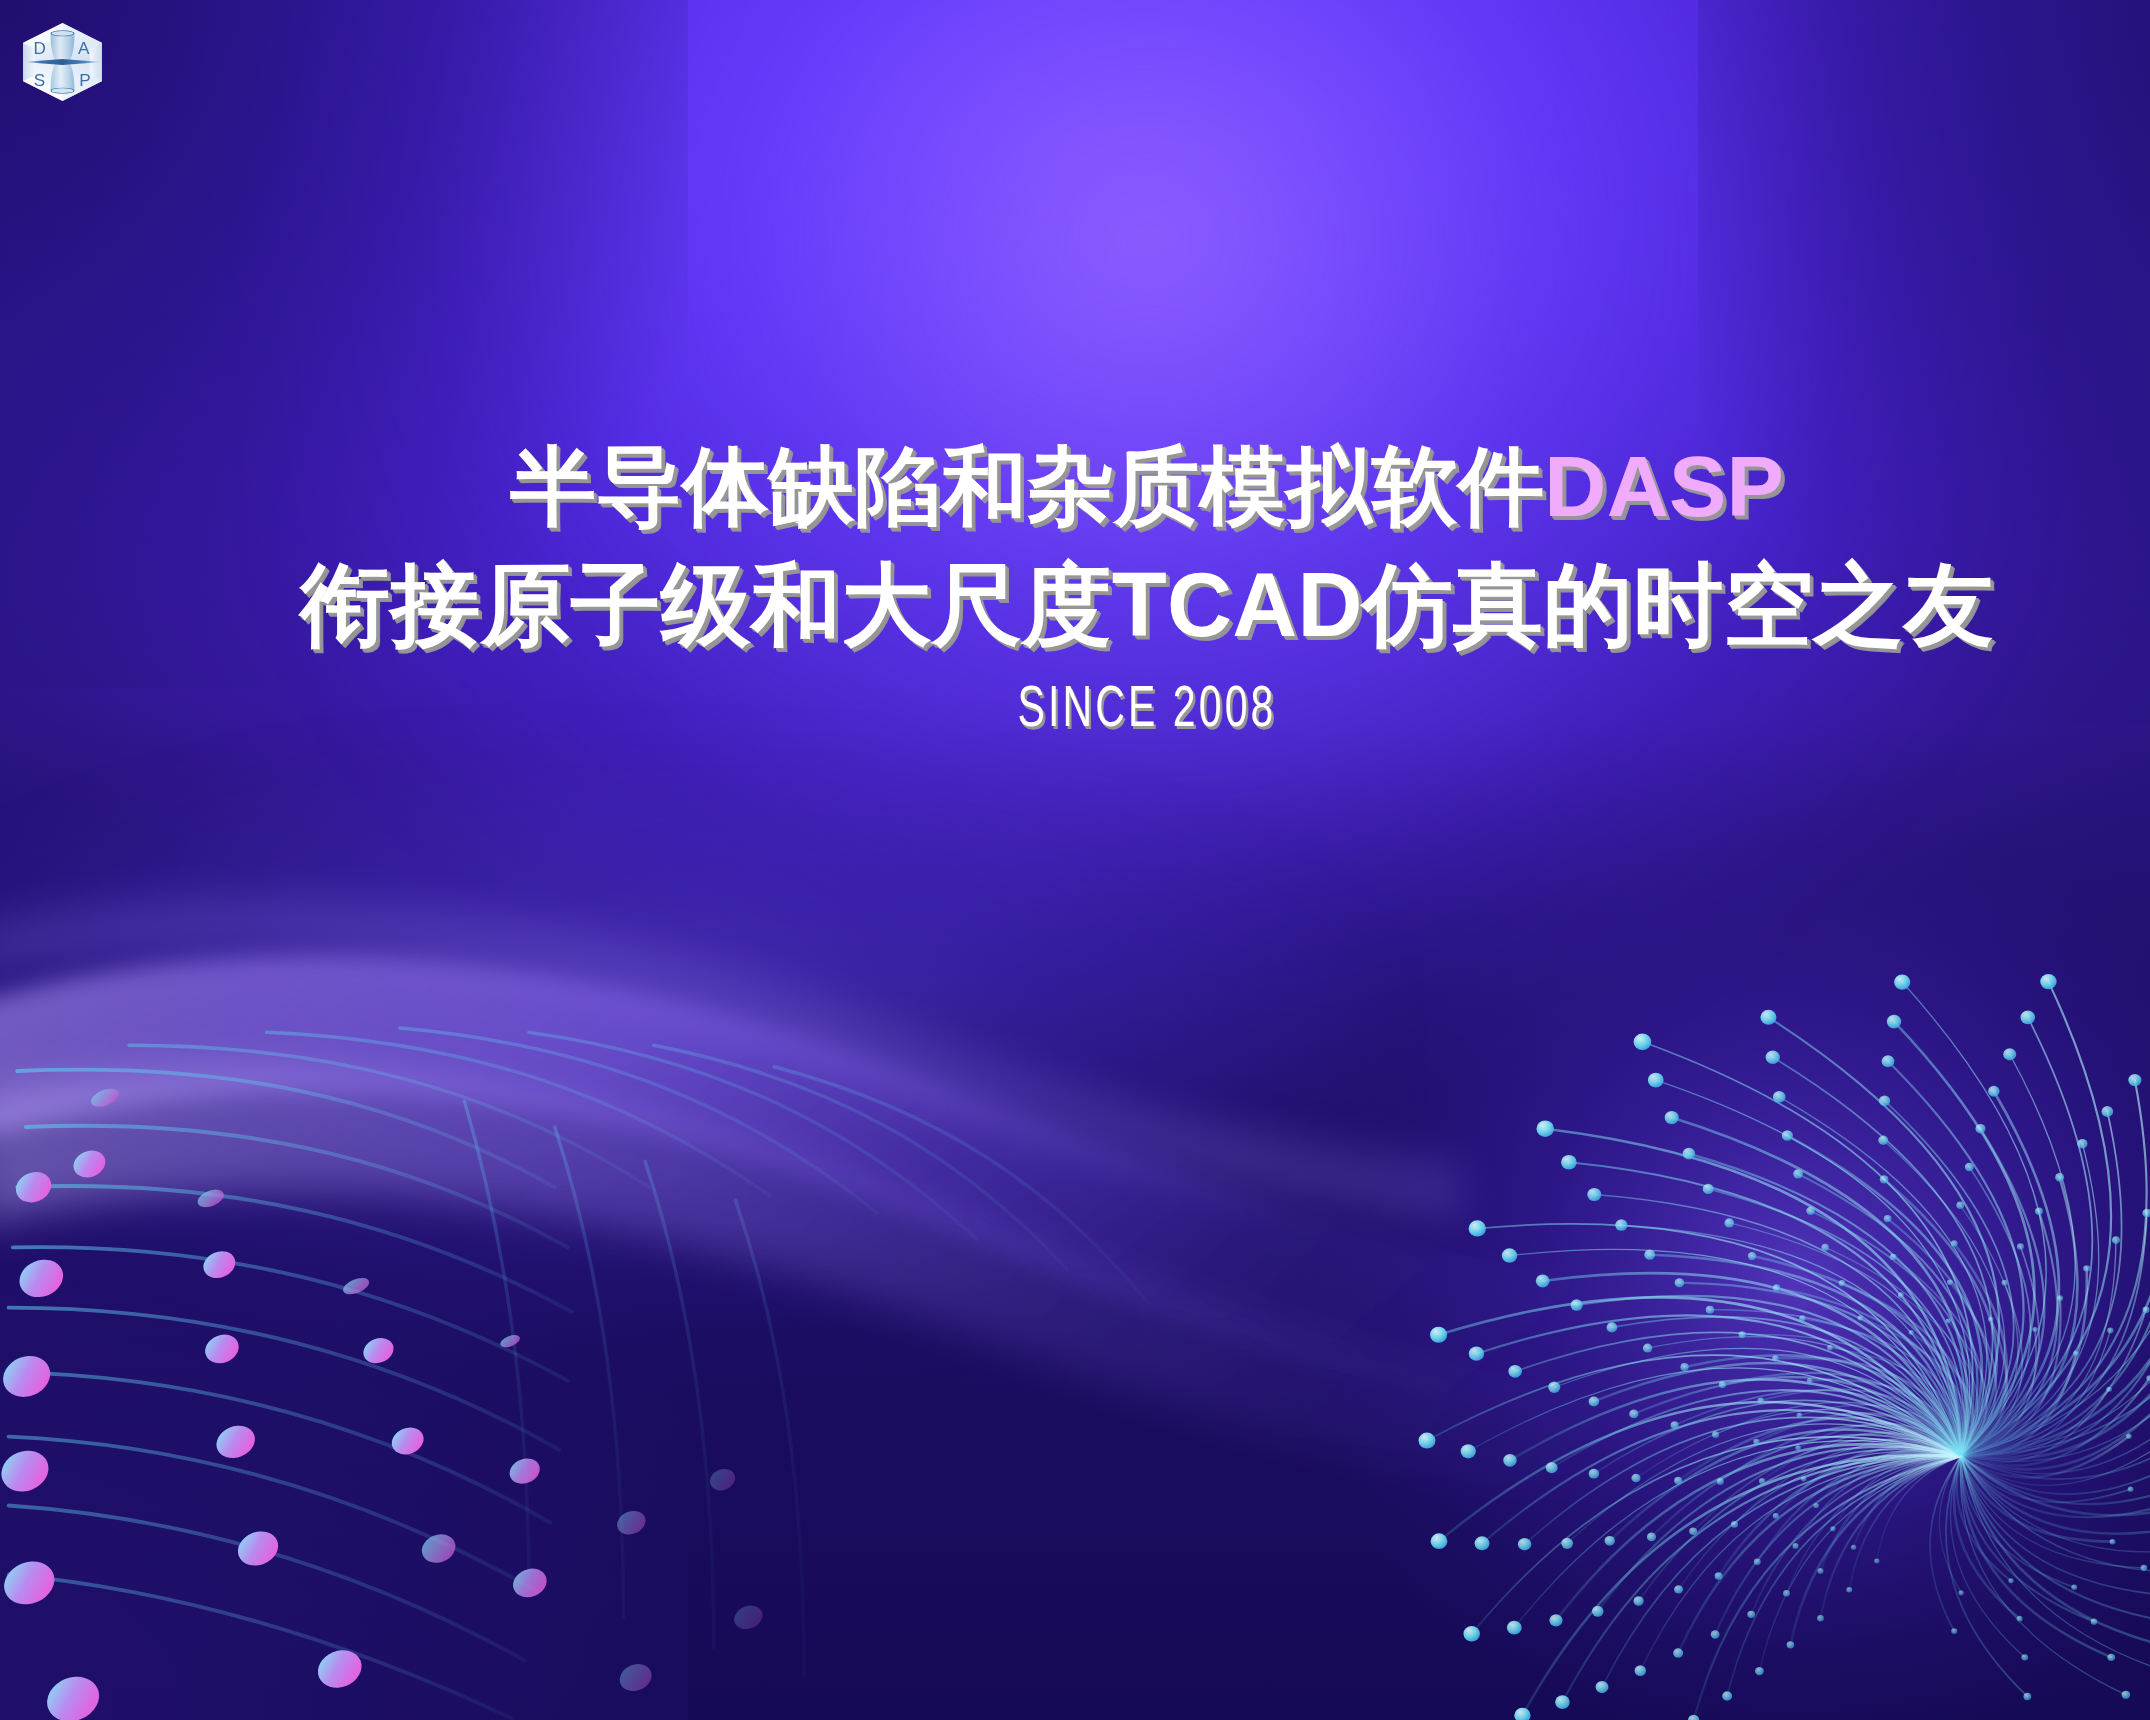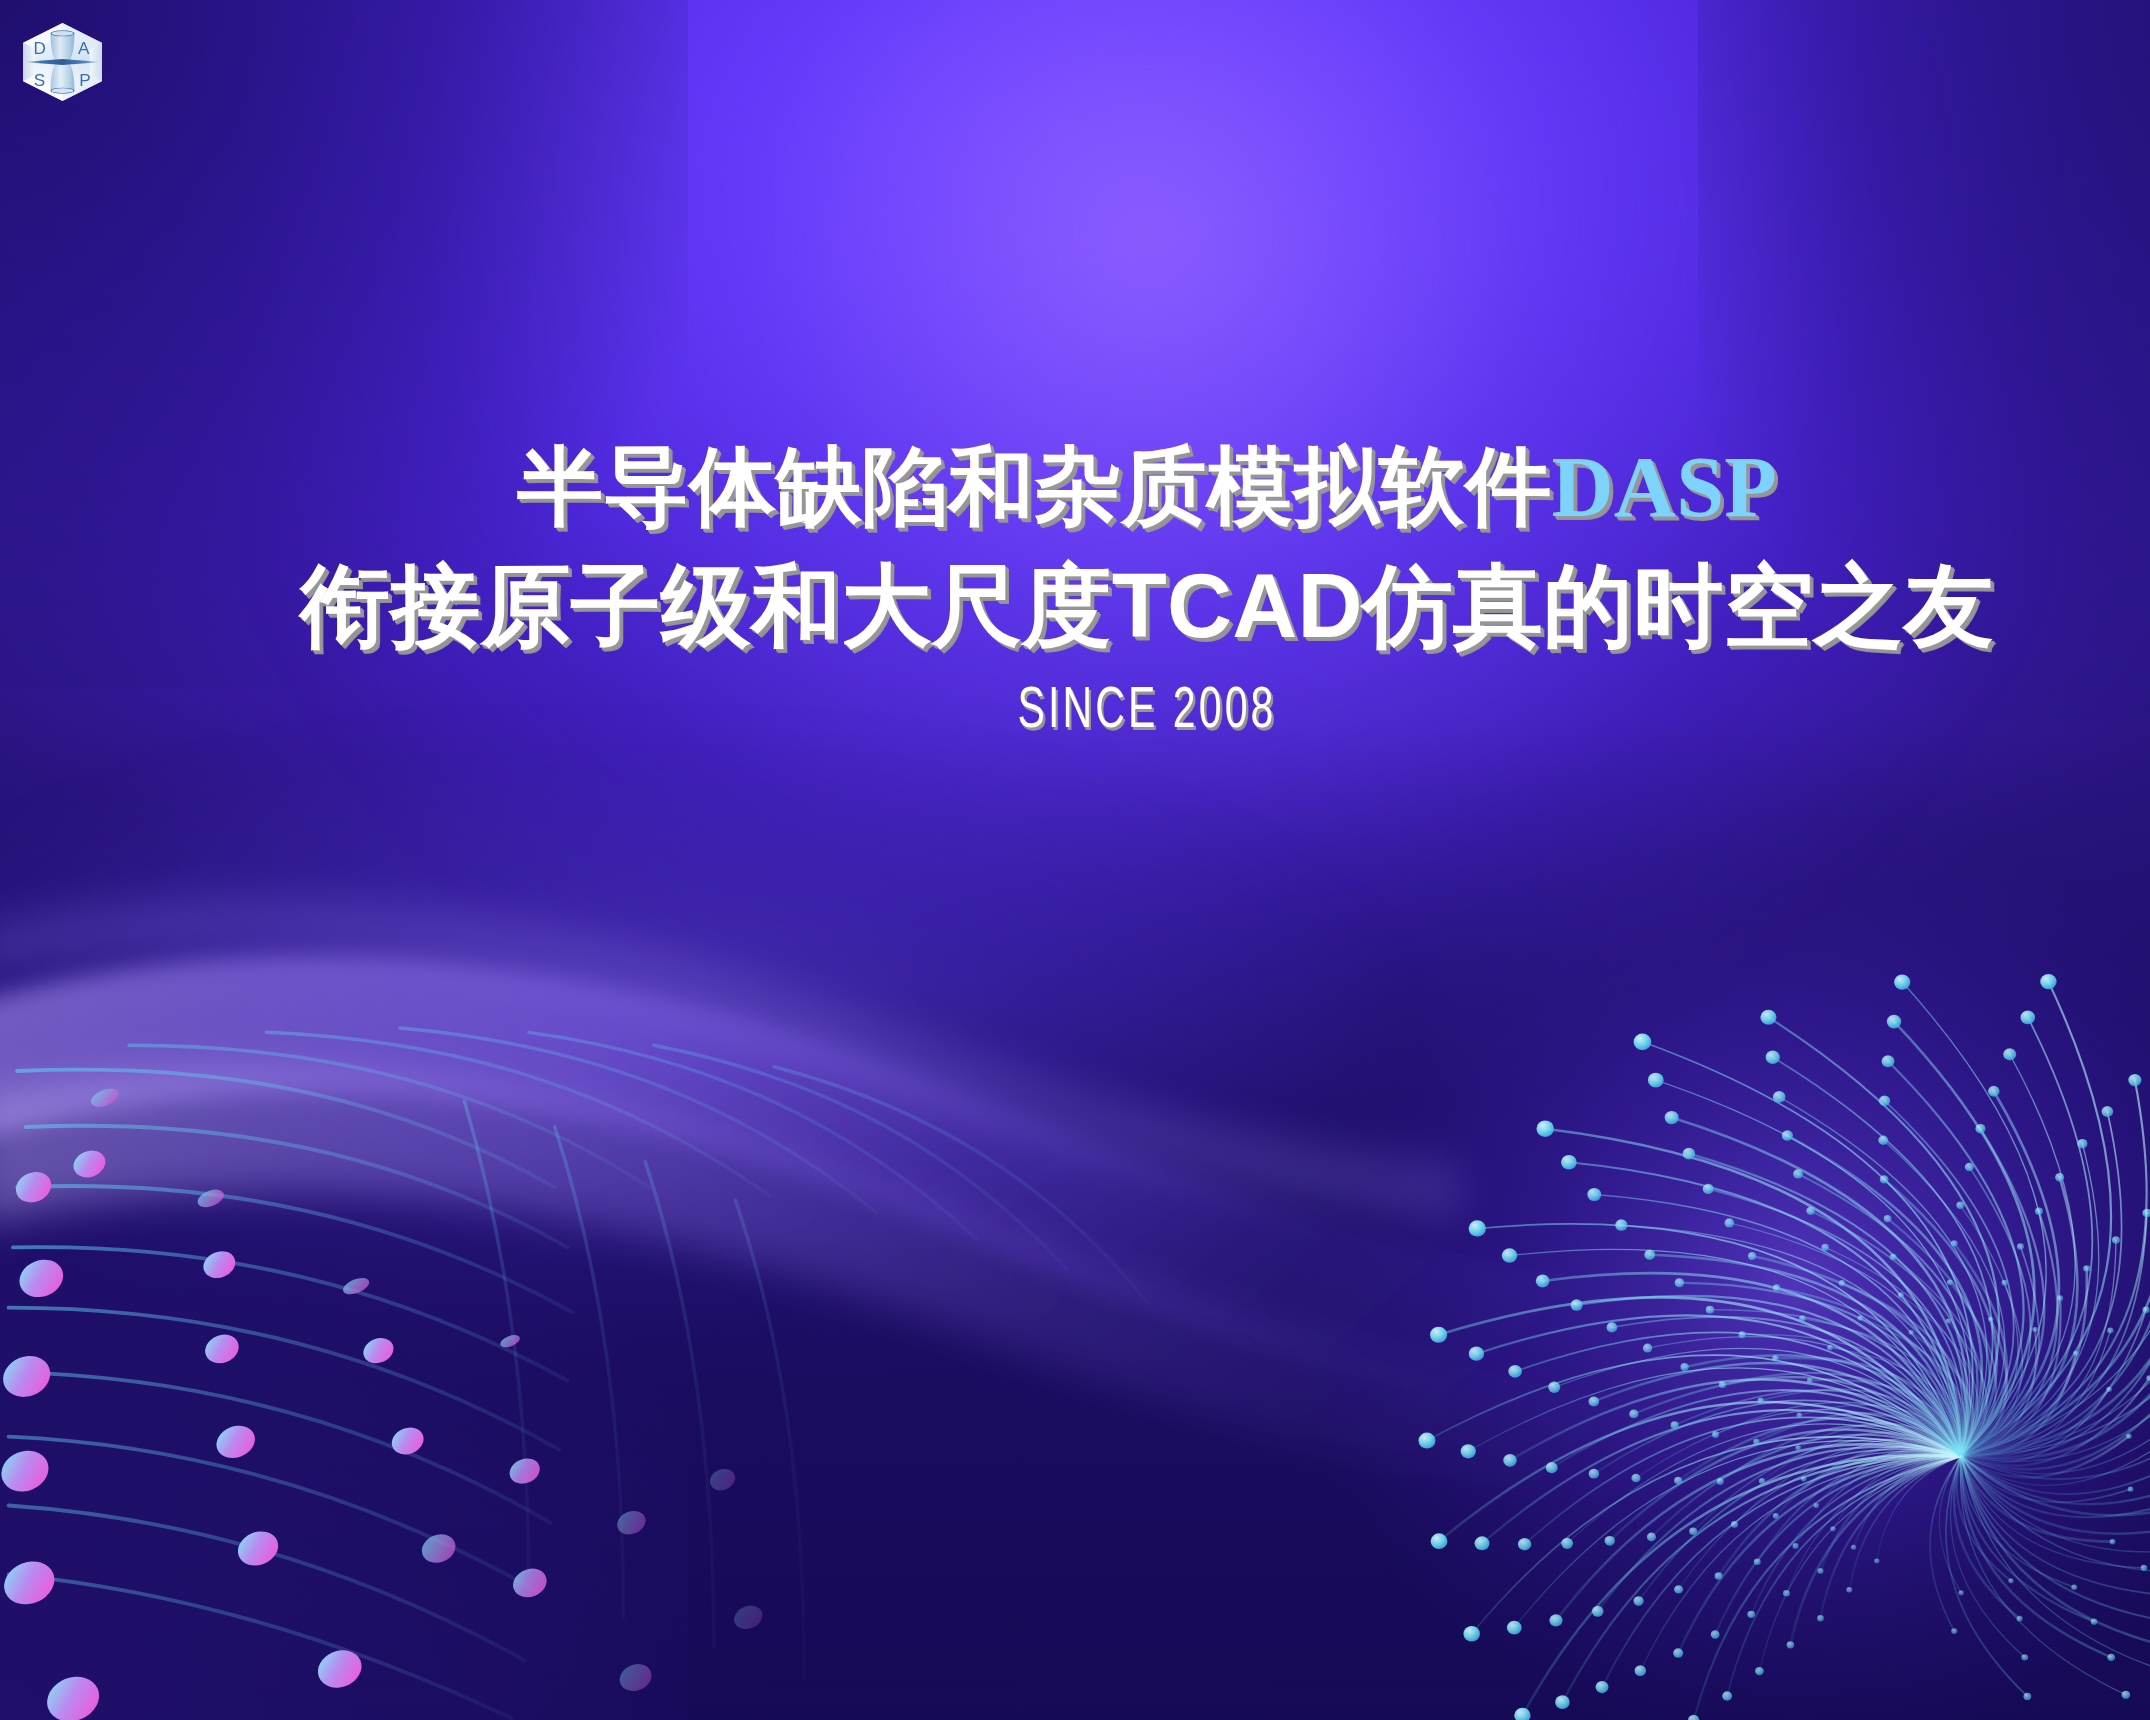--- a/index.html
+++ b/index.html
@@ -67,21 +67,21 @@
     white-space:nowrap;
     font-weight:bold;
     color:#ffffff;
     text-shadow:
        3.9px 3.9px 0 rgba(150,150,150,.95),
        3px 3px 0 rgba(155,155,155,.9),
        2.2px 2.2px 0 rgba(160,160,160,.85);
     letter-spacing:0.2px;
   }
   #title-line-1{ font-size:86px; line-height:1.0; }
-  #title-line-1 .accent{ color:#7dd3fc;font-family:Liberation Serif, serif; }
+  #title-line-1 .accent{ color:#f0abfc; }
   #title-line-2{ font-size:90px; line-height:1.0; margin-top:31px; }
   #since-line{
     margin:27.5px 0 0 0;
     font-size:57px;
     line-height:1.0;
     font-weight:400;
     color:#ffffff;
     font-family:"Liberation Sans Narrow","Liberation Sans","DejaVu Sans",sans-serif;
     transform:scaleX(.72);
     letter-spacing:4.3px;

